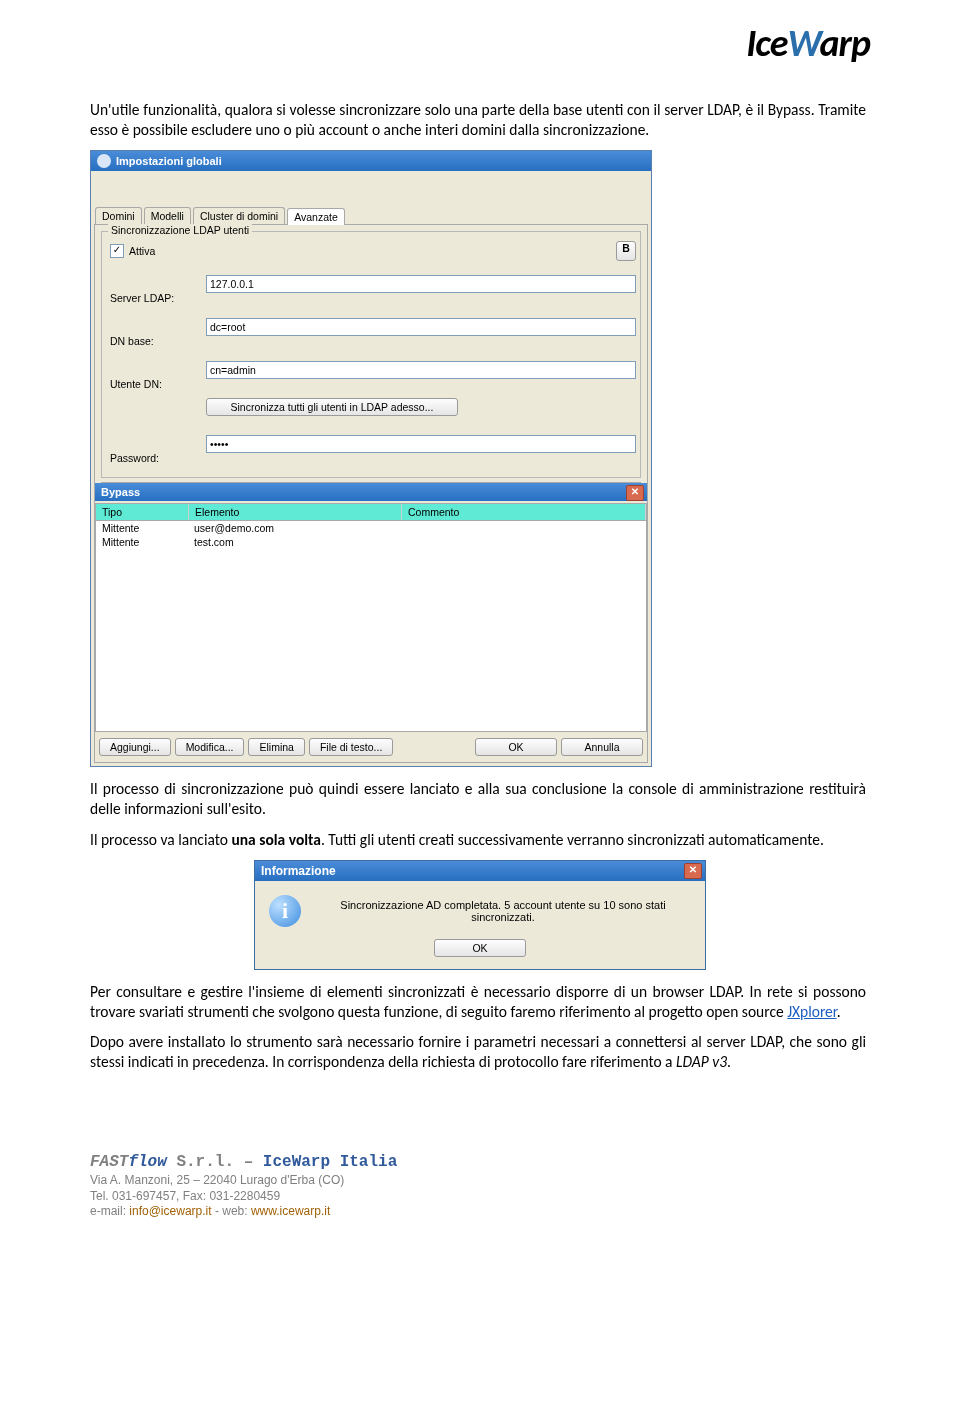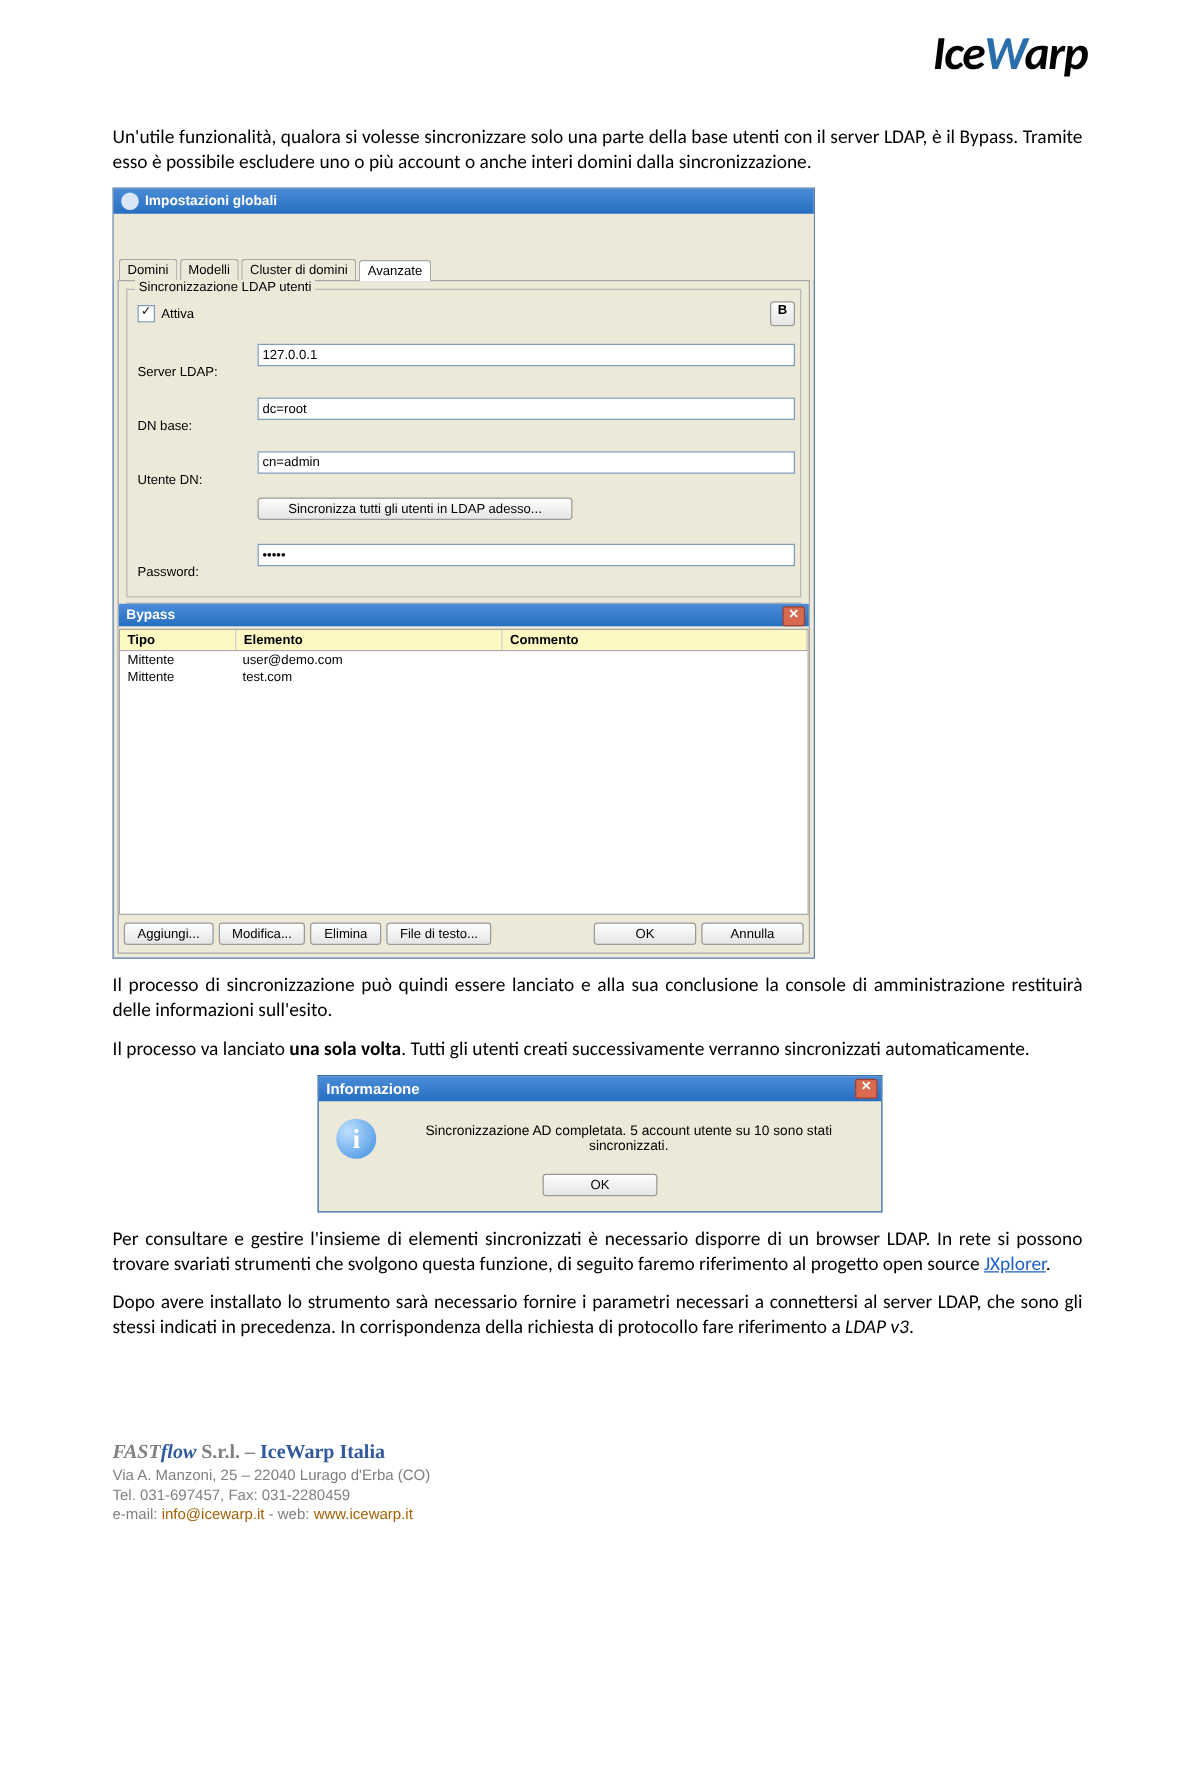--- a/index.html
+++ b/index.html
@@ -180,24 +180,23 @@
     height: 18px;
     display: flex;
     align-items: center;
     padding: 0 6px;
     font-weight: bold;
     position: relative;
     margin: 0 -6px;
   }
   .listhdr {
     display: flex;
-    background: #fef9c3;
+    background: #5eead4;
     border: 1px solid #a9a9a9;
     margin: 2px -6px 0 -6px;
-    font-weight: bold;
   }
   .listhdr div {
     border-right: 1px solid #cfcfcf;
     padding: 2px 6px;
     font-size: 10.5px;
   }
   .col-tipo { width: 80px; }
   .col-elem { width: 200px; }
   .col-comm { flex: 1; }
   .listarea {
@@ -252,21 +251,21 @@
   }
 
   a.link { color: #1e60c2; text-decoration: underline; }
 
   .footer {
     margin-top: 80px;
     font-size: 13px;
     line-height: 1.3;
   }
   .footer .company {
-    font-family: Liberation Serif, serif;
+    font-family: Liberation Mono, monospace;
     font-size: 16px;
     font-weight: bold;
   }
   .footer .ff-fast { color: #808080; font-style: italic; }
   .footer .ff-flow { color: #305a9c; font-style: italic; }
   .footer .ff-srl  { color: #808080; }
   .footer .ff-iw   { color: #305a9c; }
   .footer .small { color: #808080; font-family: Arial, sans-serif; font-size: 12px; }
   .footer .small a { color: #a16207; text-decoration: none; }
 </style>

